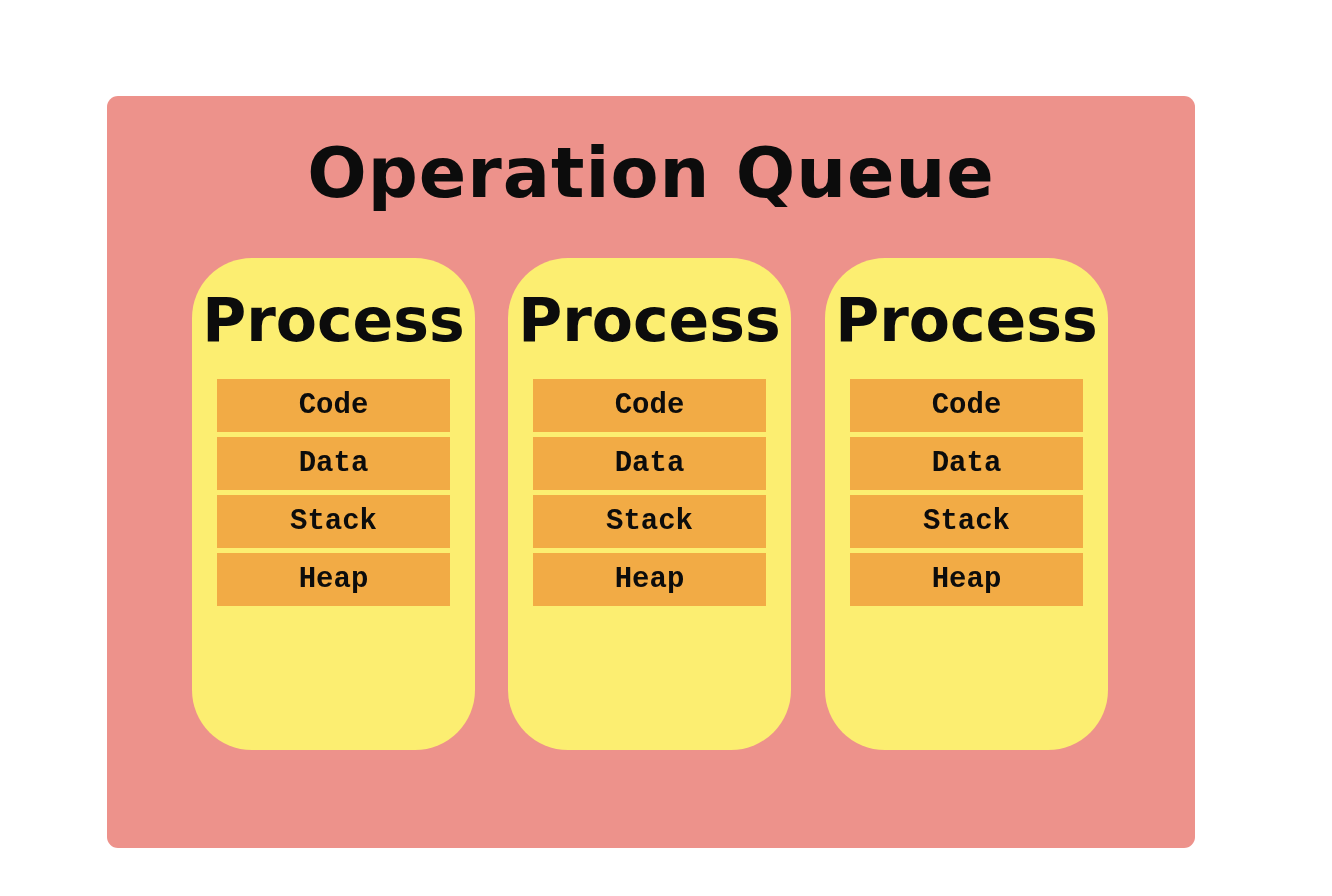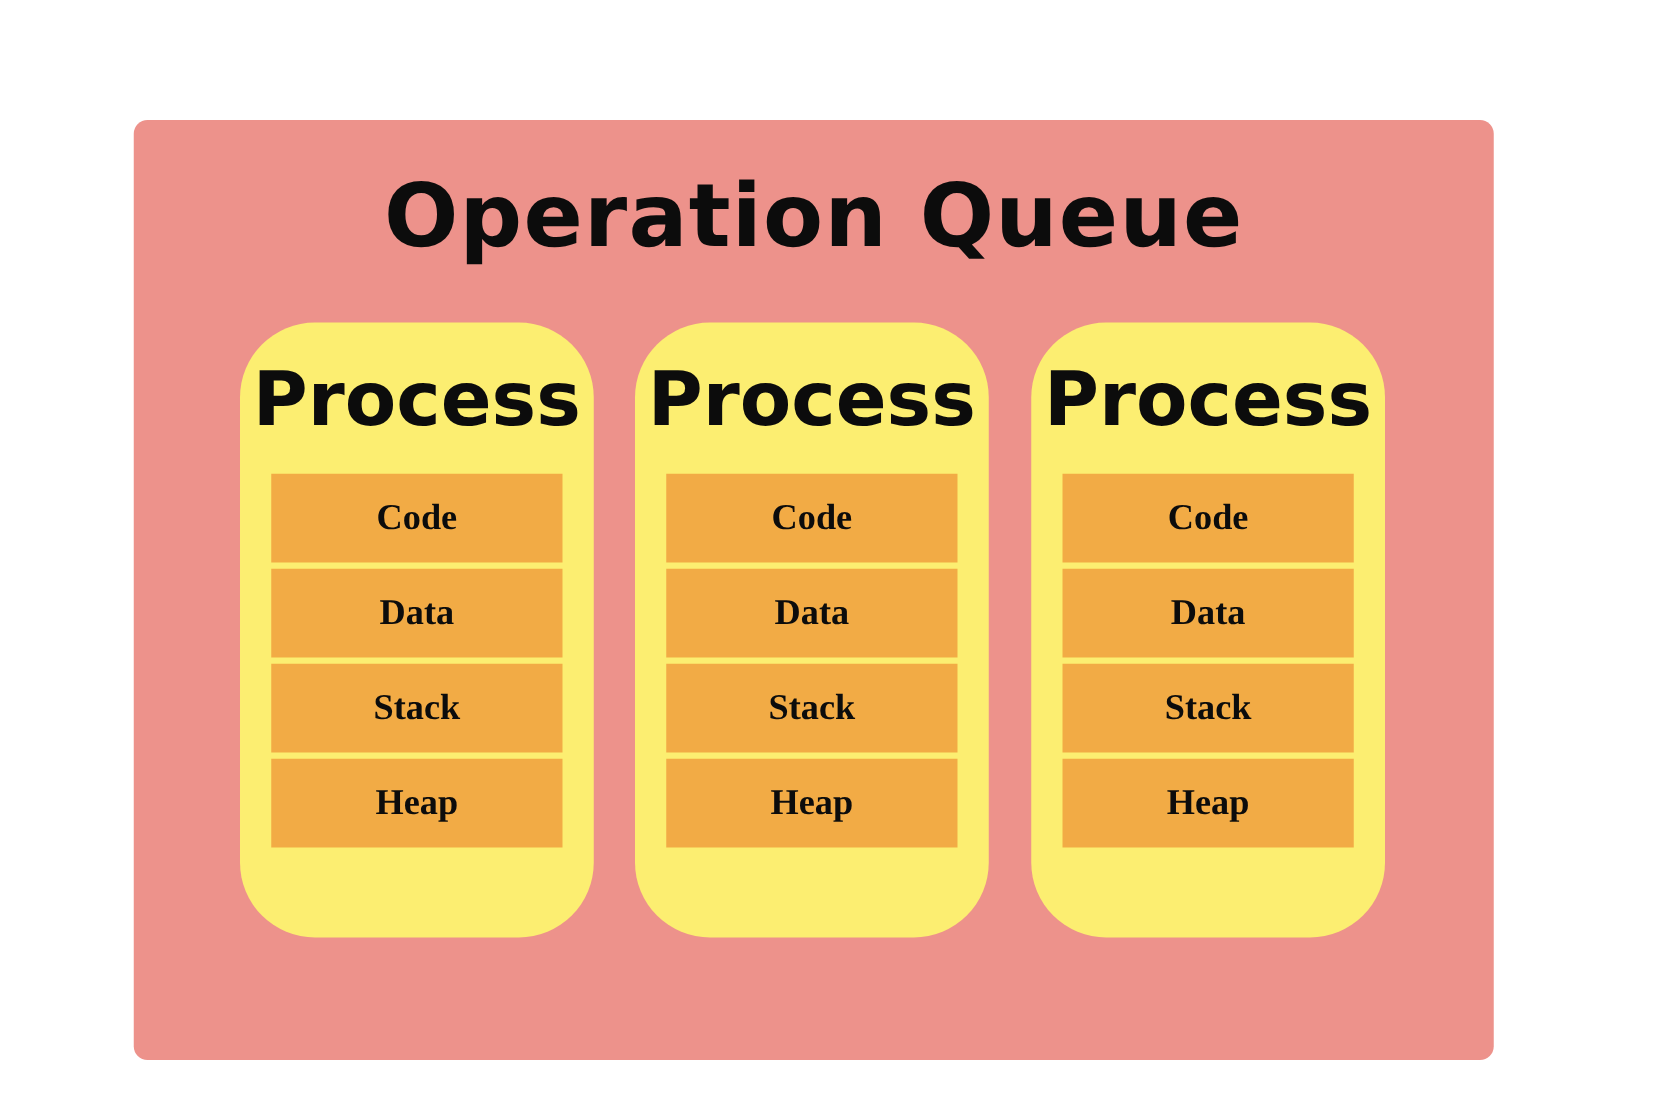--- a/index.html
+++ b/index.html
@@ -61,27 +61,27 @@
     font-weight: 800;
     color: var(--text);
   }
   .segments {
     position: absolute;
     top: 121px;
     left: 25px;
     right: 25px;
   }
   .segment {
-    height: 71px;
+    height: 53px;
     margin-bottom: 5px;
     background: var(--segment);
     display: flex;
     align-items: center;
     justify-content: center;
-    font-family: Liberation Serif, serif;
+    font-family: Liberation Mono, monospace;
     font-weight: bold;
     font-size: 29px;
     color: var(--text);
   }
 </style>
 </head>
 <body>
 
 <div class="container">
   <div class="main-title">Operation Queue</div>

